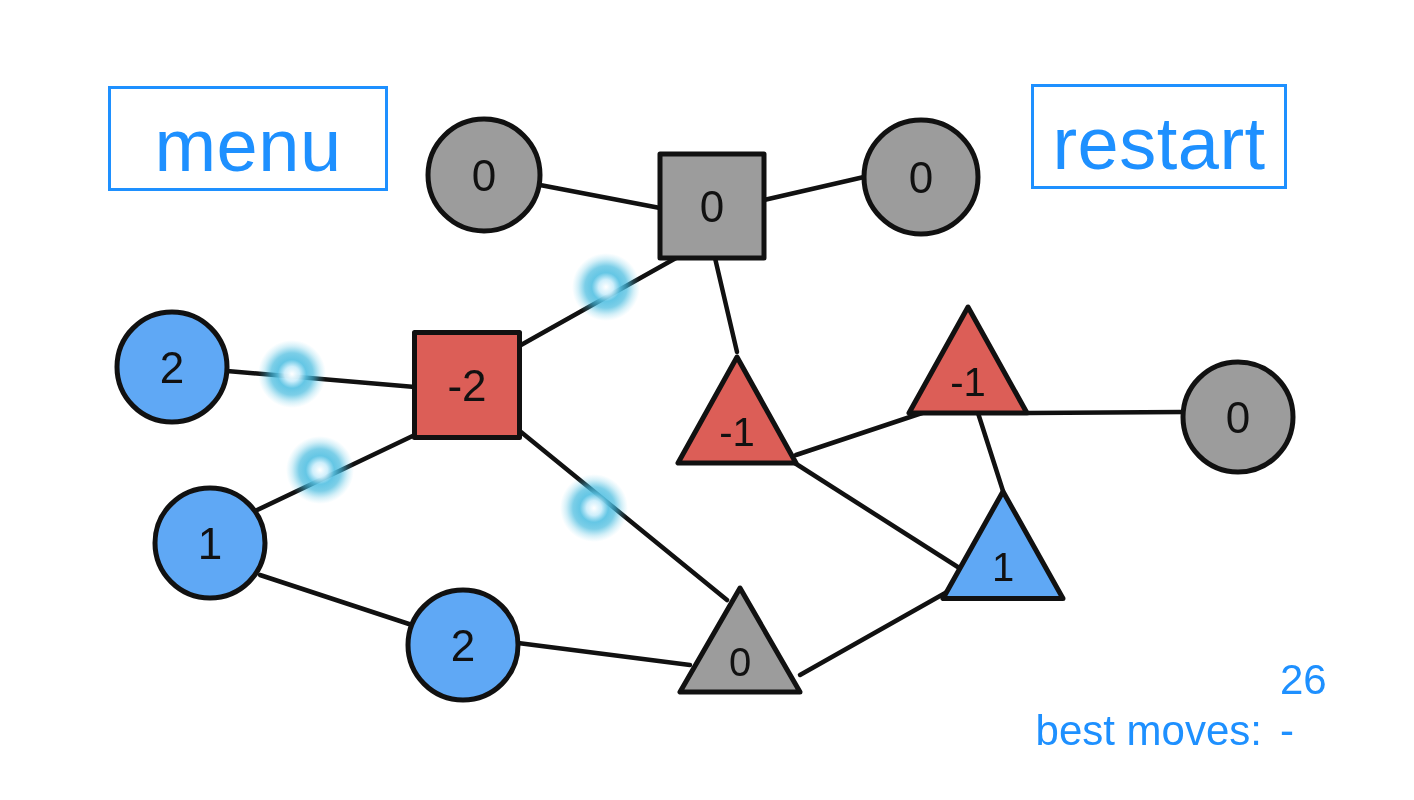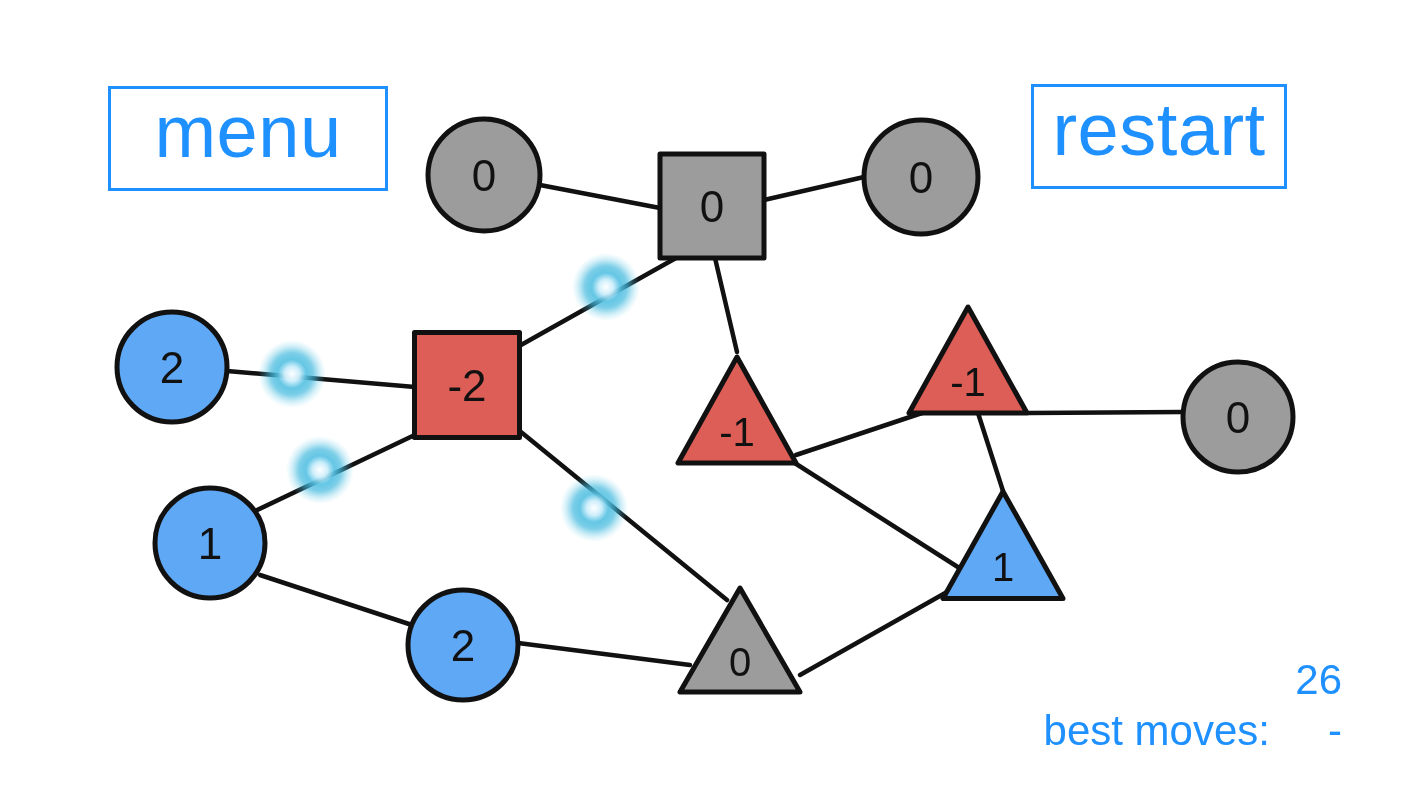--- a/index.html
+++ b/index.html
@@ -20,21 +20,21 @@
     width: 1414px;
     height: 800px;
   }
   .btn {
     position: absolute;
     box-sizing: border-box;
     border: 3px solid #1e90ff;
     background: #ffffff;
     color: #1e90ff;
     display: flex;
-    align-items: flex-start;
+    align-items: flex-end;
     justify-content: center;
     font-family: "Liberation Sans", sans-serif;
     font-weight: 300;
     letter-spacing: 0.5px;
     cursor: pointer;
     user-select: none;
   }
   #menu-button {
     left: 108px;
     top: 86px;
@@ -61,22 +61,22 @@
     white-space: nowrap;
   }
   #stats .row {
     display: flex;
     justify-content: flex-end;
     align-items: baseline;
   }
   #stats .val {
     display: inline-block;
     min-width: 62px;
-    text-align: right;
-    margin-left: 10px;
+    text-align: left;
+    margin-left: 18px;
   }
   .node-label {
     font-family: "Liberation Sans", sans-serif;
     font-weight: 300;
     fill: #111111;
   }
 </style>
 </head>
 <body>
 

